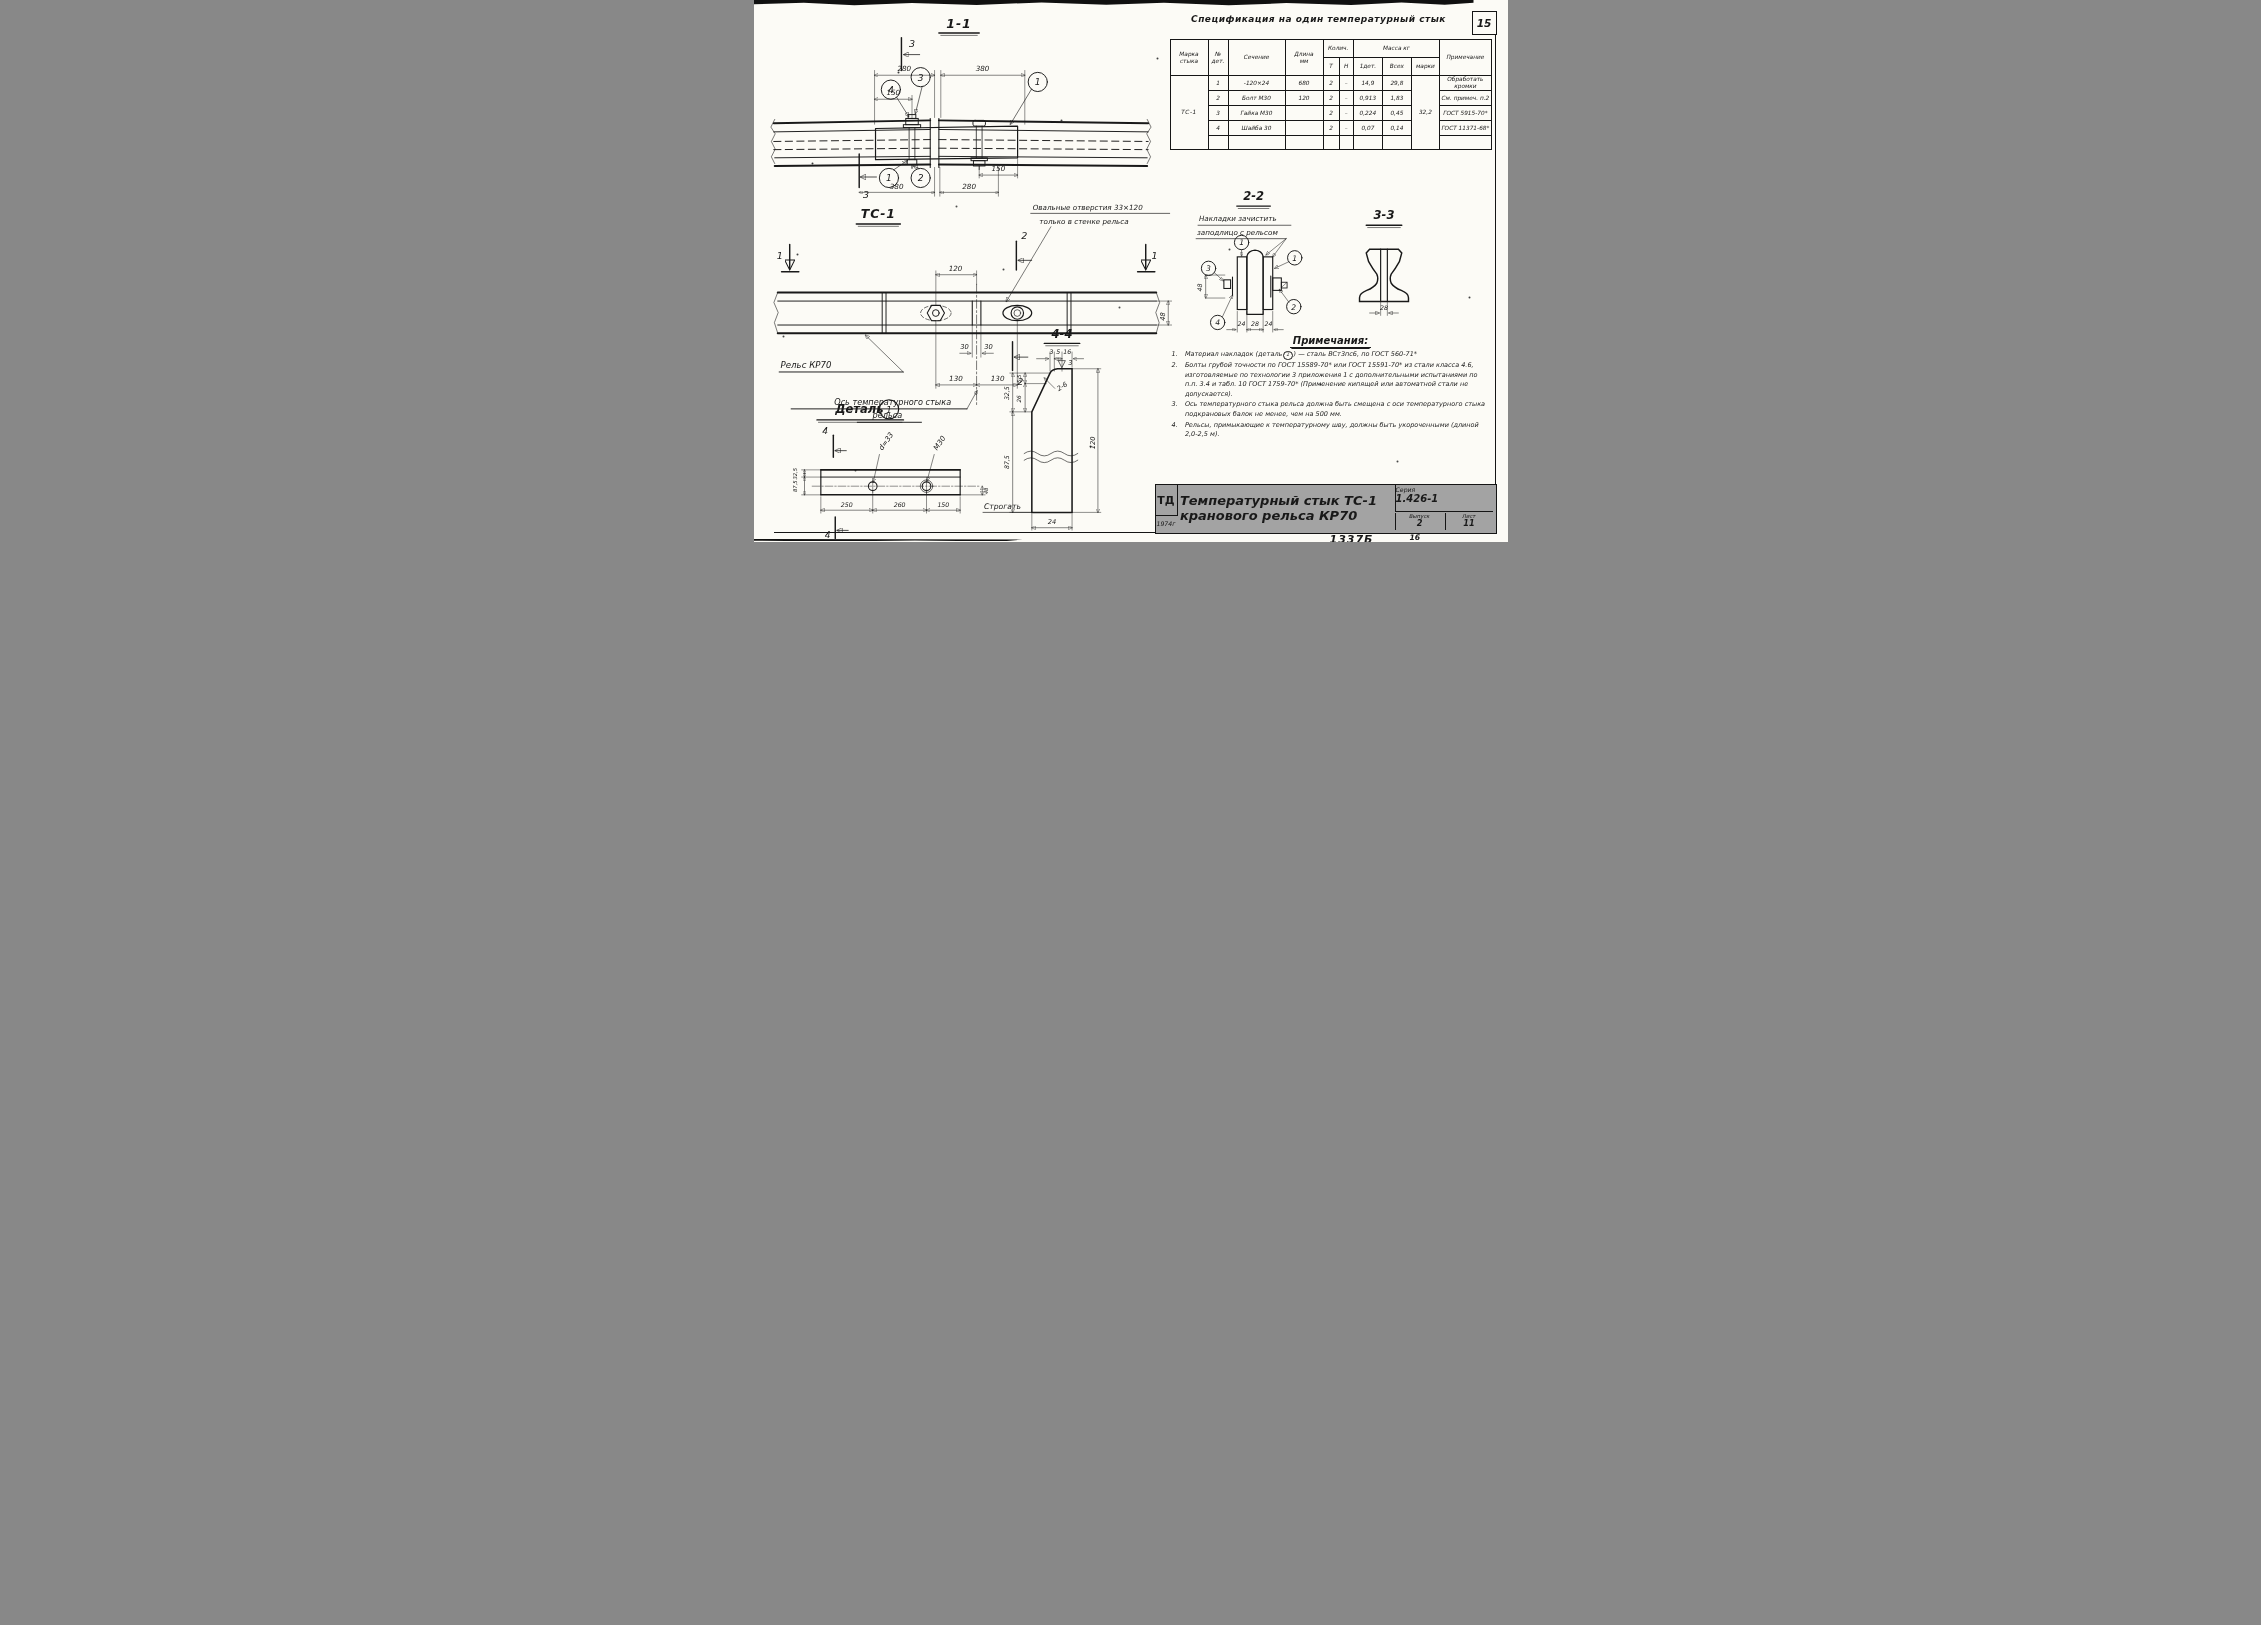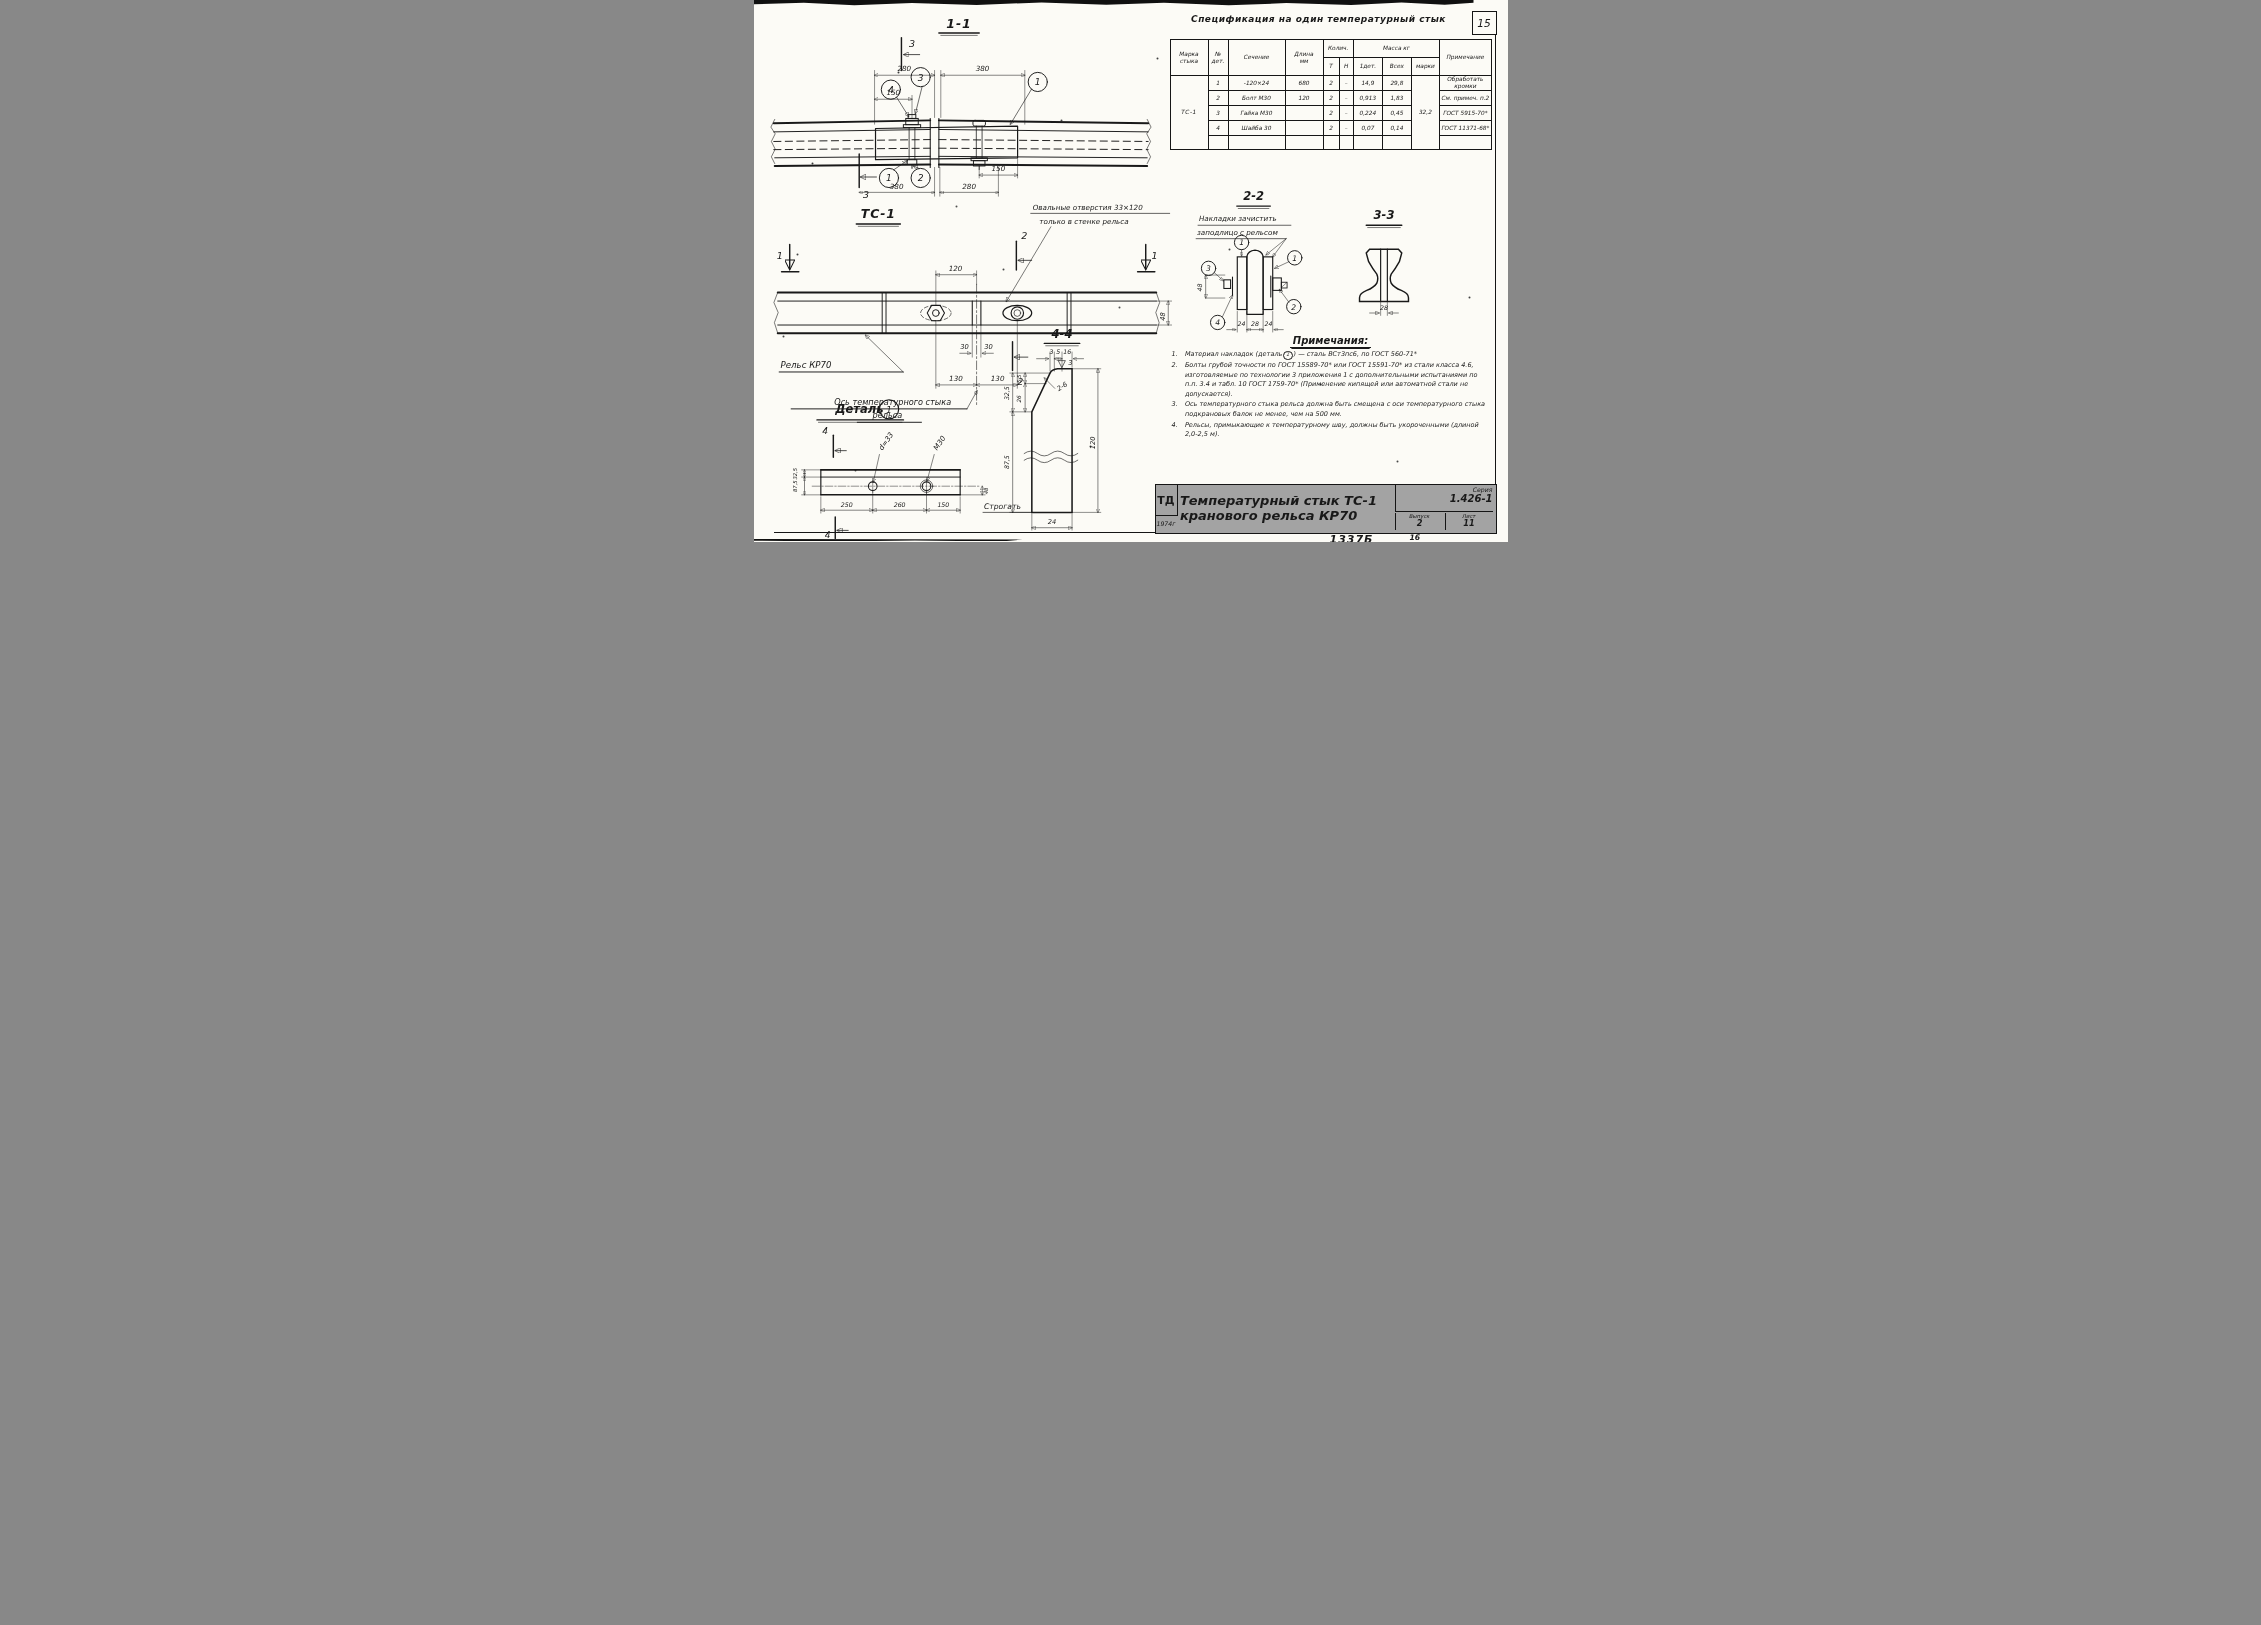--- a/index.html
+++ b/index.html
@@ -17,21 +17,21 @@
     clip-path:polygon(0 0,100% 20%,92% 100%,60% 60%,30% 100%,0 70%);}
   .right-frame{left:741px;top:10.6px;width:1.4px;height:522px;background:#151515;}
   .speckles{left:0;top:0;width:1px;height:1px;background:transparent;border-radius:50%;
     box-shadow:58px 163px 0 0.5px #3a3a3a,29px 336px 0 0.5px #444,144px 72px 0 0.5px #3a3a3a,
     249px 269px 0 0.5px #484848,403px 58px 0 0.5px #404040,336px 446px 0 0.5px #3a3a3a,
     101px 470px 0 0.5px #444,475px 249px 0 0.5px #4a4a4a,566px 384px 0 0.5px #404040,
     202px 206px 0 0.5px #505050,307px 120px 0 0.5px #484848,43px 254px 0 0.5px #444,
     715px 297px 0 0.5px #404040,643px 461px 0 0.5px #484848,365px 307px 0 0.5px #505050;}
   .sheet-no{left:718px;top:10.6px;width:23px;height:22px;border:1.4px solid #151515;
     display:flex;align-items:center;justify-content:center;
-    font-size:10.6px;font-weight:normal;background:#fcfbf6;}
+    font-size:10.6px;font-weight:bold;background:#fcfbf6;}
   .spec-title{left:421px;top:14.4px;width:288px;text-align:center;
     font-size:9px;font-weight:bold;letter-spacing:0.5px;}
   
   table.spec{position:absolute;left:416px;top:39px;border-collapse:collapse;
     table-layout:fixed;border:1.4px solid #161616;font-style:italic;}
   table.spec td,table.spec th{border:1px solid #161616;padding:0 0.5px;
     text-align:center;vertical-align:middle;font-size:5.8px;font-weight:normal;
     font-style:italic;line-height:1.15;overflow:hidden;}
   .mark-cell{font-size:10.6px;font-weight:bold;font-style:normal;letter-spacing:0.5px;}
   .marki-cell{font-size:7.7px;}
@@ -47,21 +47,21 @@
   
   .tblock{left:401px;top:484px;width:340px;height:48px;border:1.4px solid #151515;background:#a3a3a3;}
   .tb-org{left:0;top:0;width:21px;height:30px;border-right:1.4px solid #151515;
     border-bottom:1.4px solid #151515;display:flex;align-items:center;justify-content:center;
     font-size:11px;font-weight:bold;font-style:normal;}
   .tb-year{left:0;top:31px;width:21px;height:14px;display:flex;align-items:center;
     justify-content:center;font-size:6.2px;}
   .tb-title{left:22.5px;top:0;width:215px;height:45px;display:flex;align-items:center;
     justify-content:center;text-align:left;font-size:13px;font-weight:bold;padding:0 1.9px;}
   .tb-series{left:239px;top:0;width:97px;height:26px;border-left:1.4px solid #151515;
-    border-bottom:1.4px solid #151515;text-align:right;}
+    border-bottom:1.4px solid #151515;text-align:left;}
   .tb-series .lbl{font-size:6.2px;margin-top:1px;}
   .tb-series .val{font-size:10px;font-weight:bold;}
   .tb-issue{left:239px;top:28px;width:48px;height:17.3px;border-left:1.4px solid #151515;text-align:center;}
   .tb-list{left:289px;top:28px;width:47px;height:17.3px;border-left:1.4px solid #151515;text-align:center;}
   .tb-issue .lbl,.tb-list .lbl{font-size:5.3px;}
   .tb-issue .val,.tb-list .val{font-size:8.2px;font-weight:bold;line-height:1;}
   .doc-no{left:576px;top:533px;font-size:11px;font-weight:bold;letter-spacing:1px;}
   .doc-pg{left:656px;top:533px;font-size:7.7px;font-weight:bold;}
   
   svg.view{position:absolute;overflow:visible;}

